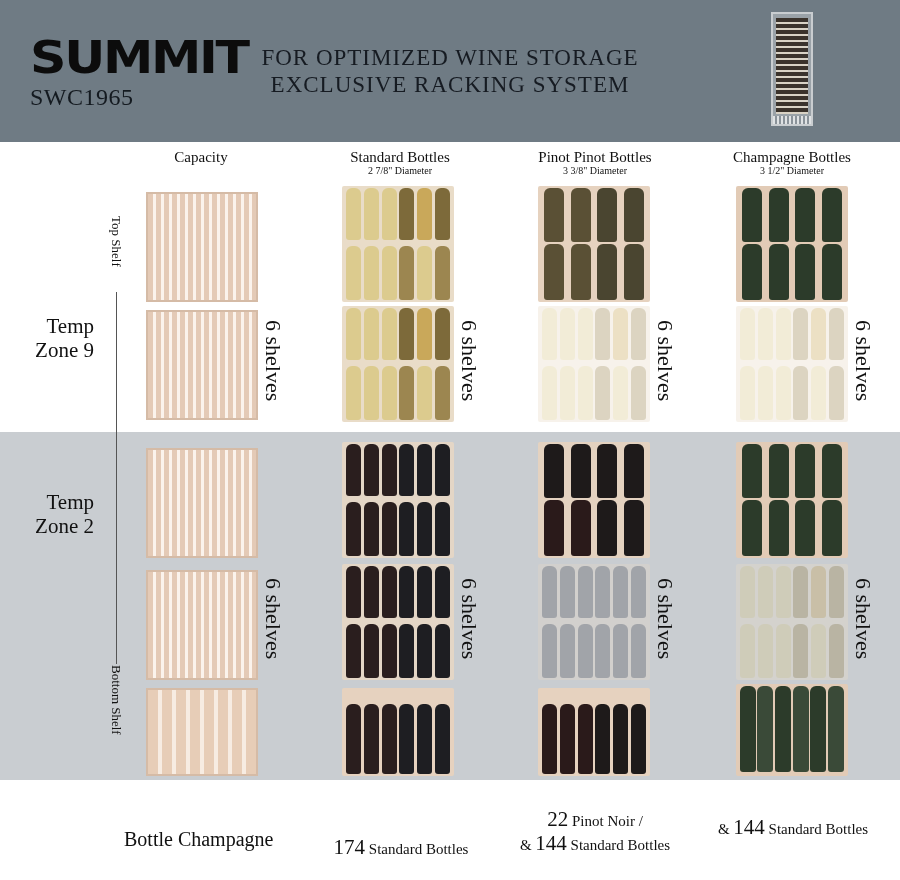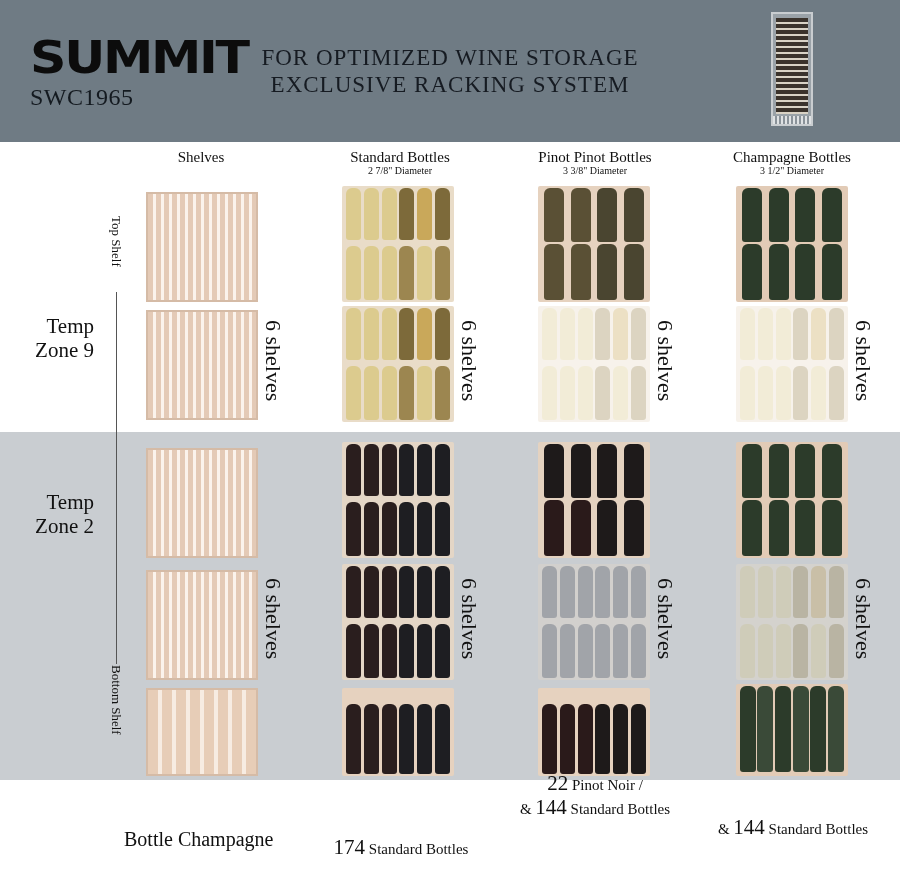--- a/index.html
+++ b/index.html
@@ -44,21 +44,21 @@
   </div>
   <div class="fridge">
     <div class="inner"></div>
     <div class="base"></div>
   </div>
 </div>
 
 <div class="zone2-bg"></div>
 
 <div class="col-head" style="left:101px;">
-  <span>Shelves</span>
+  <span>Capacity</span>
 </div>
 <div class="col-head" style="left:300px;">
   <span>Standard Bottles</span>
   <span class="col-sub">2 7/8" Diameter</span>
 </div>
 <div class="col-head" style="left:495px;">
   <span>Pinot Pinot Bottles</span>
   <span class="col-sub">3 3/8" Diameter</span>
 </div>
 <div class="col-head" style="left:692px;">
@@ -325,19 +325,19 @@
       <div class="b" style="width:16px;background:#2c3b2a;"></div>
       <div class="b" style="width:16px;background:#3a4a38;"></div>
     </div>
 </div>
 
 <div class="cap-label">Bottle Champagne</div>
 <div class="cap" style="left:306px; top:836px; width:190px;">
   <span class="n">174</span>
   <span>Standard Bottles</span>
 </div>
-<div class="cap" style="left:500px; top:772px; width:190px;">
+<div class="cap" style="left:500px; top:808px; width:190px;">
   <div><span class="n">22</span> <span>Pinot Noir /</span></div>
   <div><span>&amp;</span> <span class="n">144</span> <span>Standard Bottles</span></div>
 </div>
 <div class="cap" style="left:698px; top:816px; width:190px;">
   <div><span>&amp;</span> <span class="n">144</span> <span>Standard Bottles</span></div>
 </div>
 
 </body></html>

